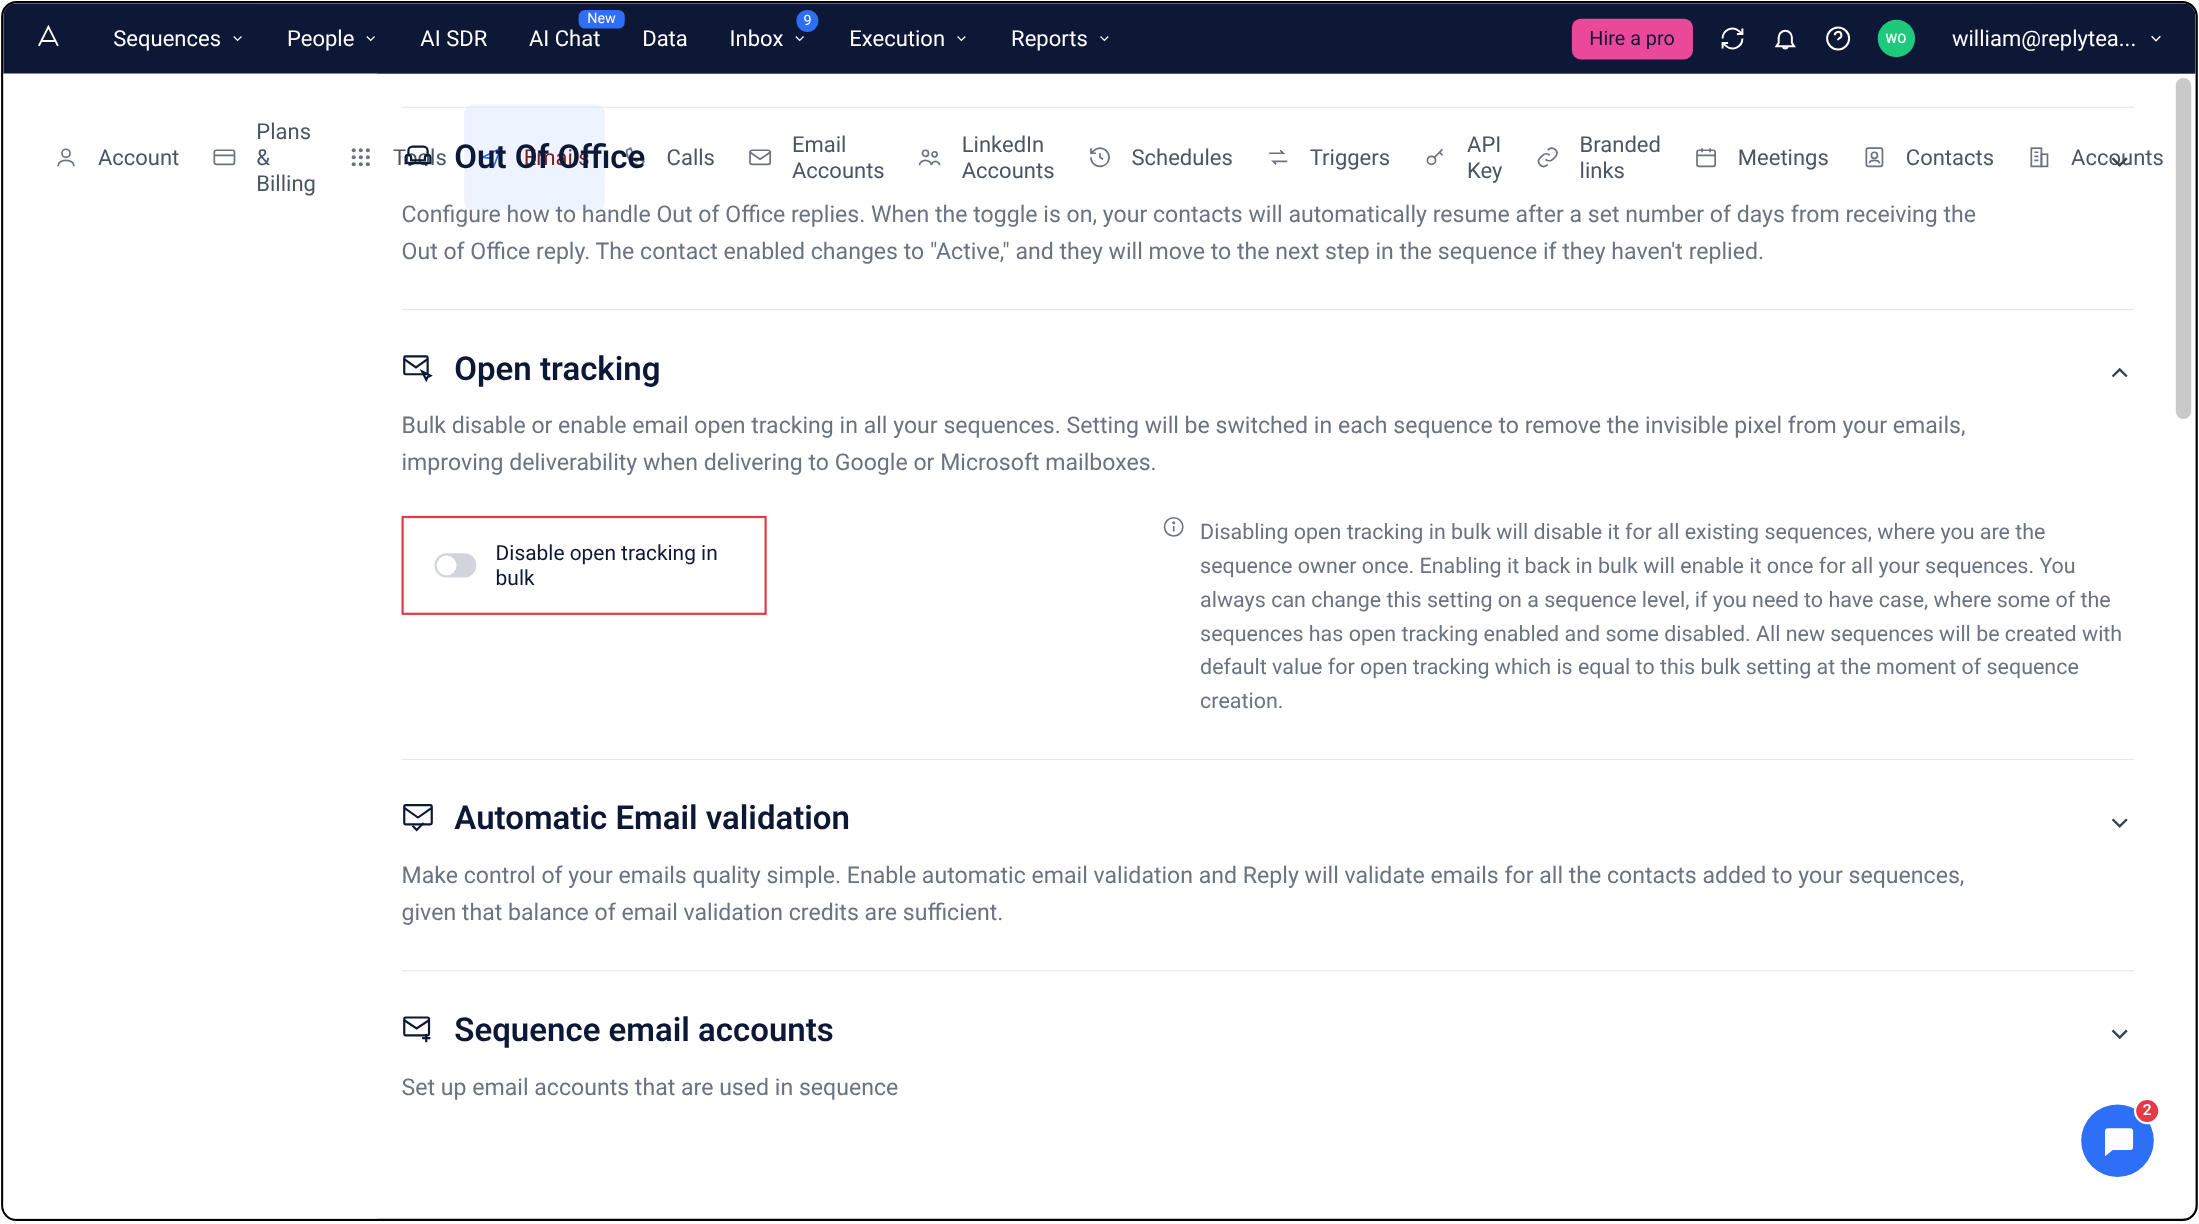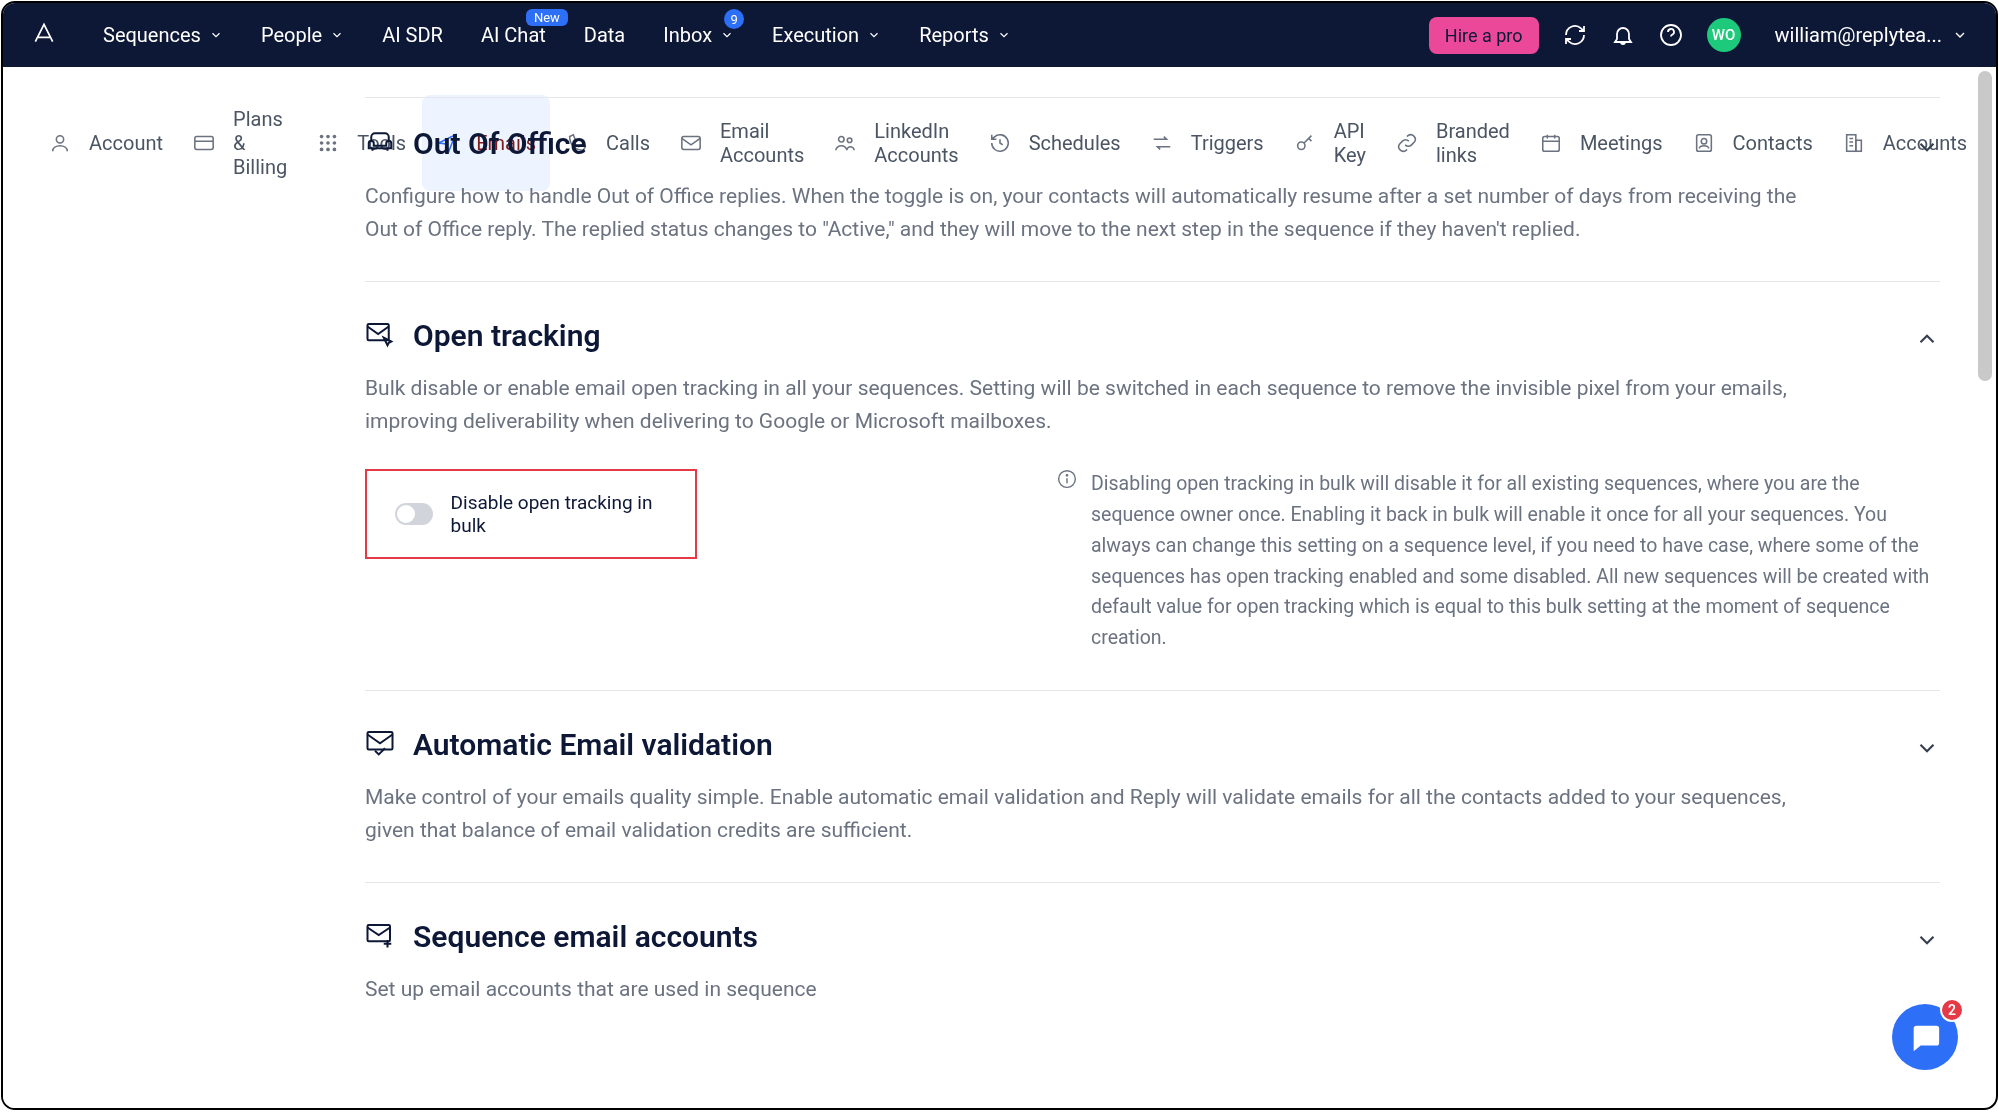--- a/index.html
+++ b/index.html
@@ -37,21 +37,21 @@
   background: #ec4899; color: #0d1736; border: none;
   padding: 8px 16px; border-radius: 8px;
   font-size: 18px; cursor: pointer;
 }
 .topbar-icons { display: flex; align-items: center; gap: 24px; margin-left: 24px; }
 .topbar-icon-btn { cursor: pointer; display: flex; align-items: center; justify-content: center; }
 .avatar {
   width: 34px; height: 34px; border-radius: 50%;
   background: #1dc97a; color: #fff;
   display: flex; align-items: center; justify-content: center;
-  font-size: 15px; font-weight: 500;
+  font-size: 12px; font-weight: 500;
 }
 .user-email-wrap { display: flex; align-items: center; gap: 10px; font-size: 20px; margin-left: 10px; cursor: pointer; }
 .body-wrap { display: flex; height: calc(100% - 64px); }
 .sidebar { width: 340px; padding: 28px 32px; background: #fff; }
 .side-list { display: flex; flex-direction: row; gap: 2px; }
 .side-item {
   display: flex; align-items: center; gap: 18px;
   padding: 12px 14px;
   font-size: 20px; color: #4b5563;
   border-radius: 8px; cursor: pointer;
@@ -364,21 +364,21 @@
                 </svg>
             </span>
             <span class="section-title">Out Of Office</span>
           </div>
           <span class="chevron-toggle">
             <svg width="26" height="26" viewBox="0 0 24 24" fill="none" stroke="#374151" stroke-width="2">
                 <path d="M6 9l6 6 6-6"></path>
               </svg>
           </span>
         </div>
-        <p class="section-desc">Configure how to handle Out of Office replies. When the toggle is on, your contacts will automatically resume after a set number of days from receiving the Out of Office reply. The replied status changes to "Active," and they will move to the next step in the sequence if they haven't replied.</p>
+        <p class="section-desc">Configure how to handle Out of Office replies. When the toggle is on, your contacts will automatically resume after a set number of days from receiving the Out of Office reply. The contact enabled changes to "Active," and they will move to the next step in the sequence if they haven't replied.</p>
       </div>
 
       <div class="section">
         <div class="section-header">
           <div class="section-title-icon">
             <span>
               <svg width="30" height="30" viewBox="0 0 24 24" fill="none" stroke="#0d1736" stroke-width="1.6">
                   <rect x="2" y="4" width="17" height="13" rx="1"></rect>
                   <path d="M2 6l8.5 6L19 6M15 15l6 3-2 1-1 2-3-6z"></path>
                 </svg>

